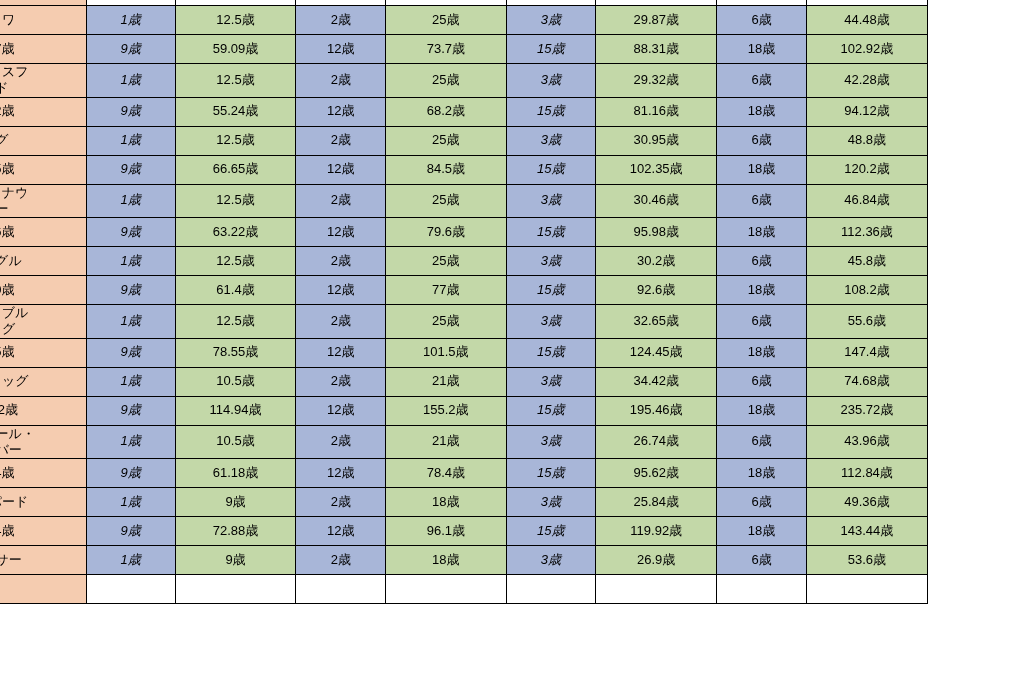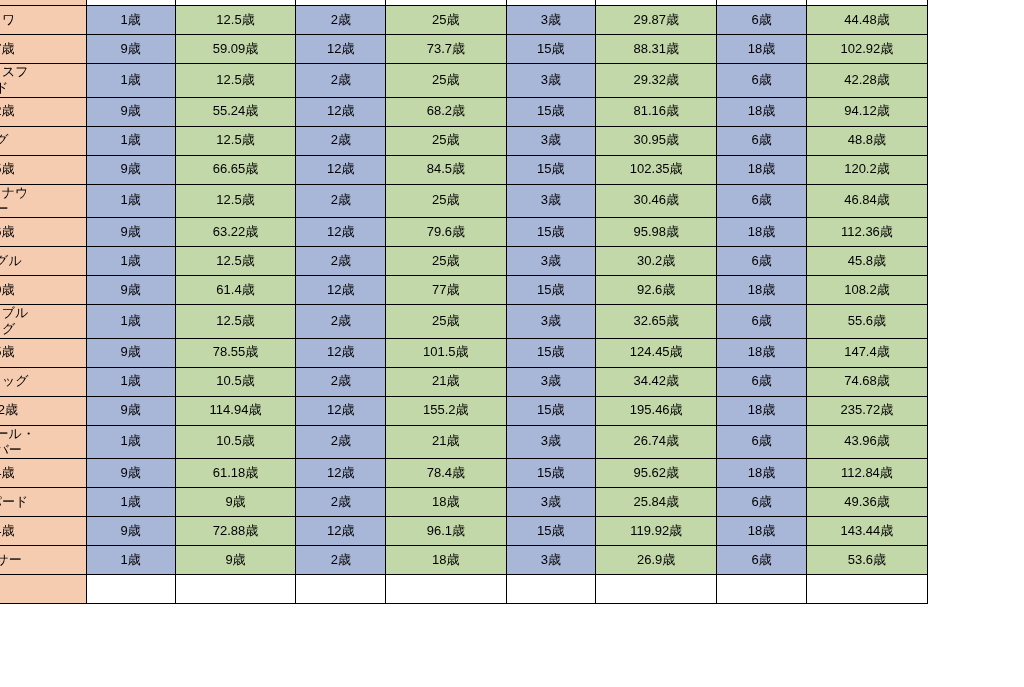--- a/index.html
+++ b/index.html
@@ -49,21 +49,21 @@
   .fill-green  { background: #c3d8a8; }
   .fill-white  { background: #ffffff; }
 
   td.breed {
     font-size: 13px;
   }
   td.breed .two-line {
     display: block;
     line-height: 1.25;
   }
-  .thick-left { border-left: 2px solid #000000; }
+  .thick-left { border-left: 2px solid #000000; font-style: italic; }
 
   
   tr.partial td { height: 18px; }
 </style>
 </head>
 <body>
 
 <div id="sheet">
   <table class="grid">
     <colgroup>

